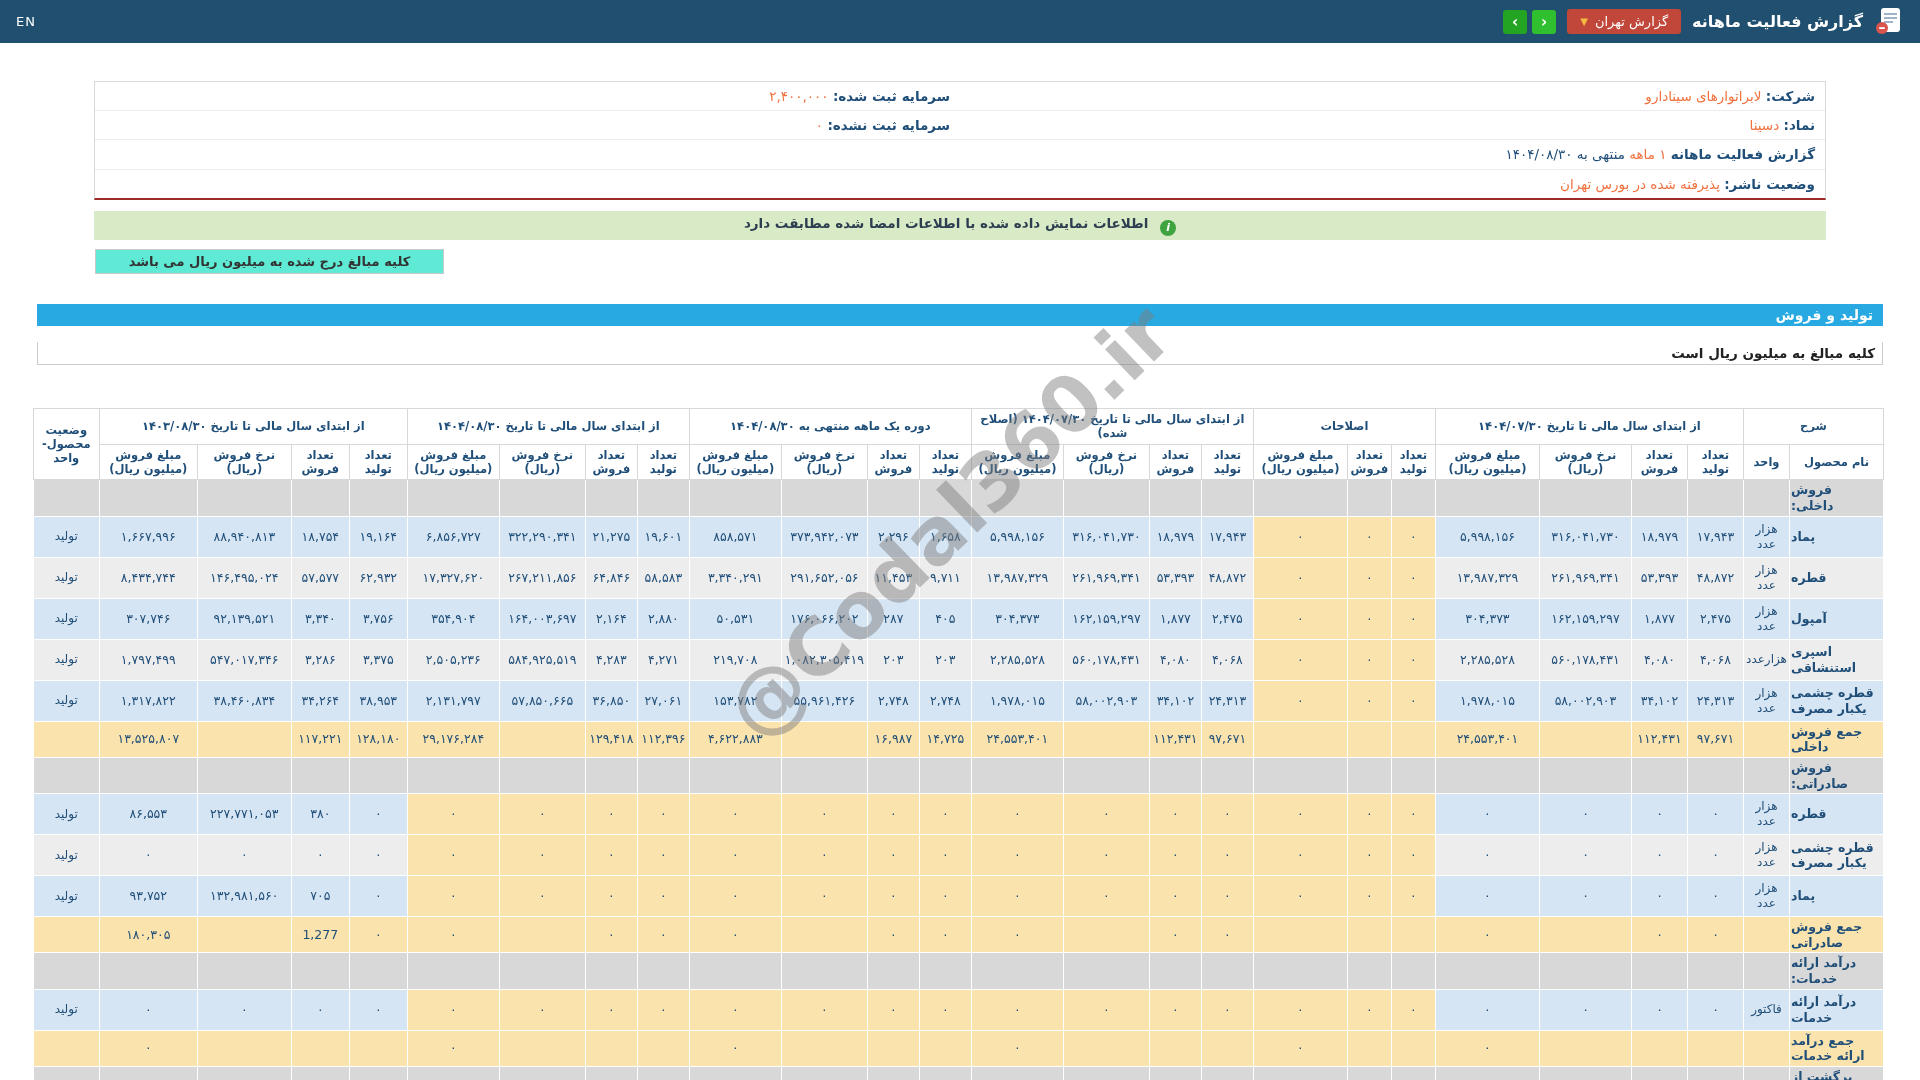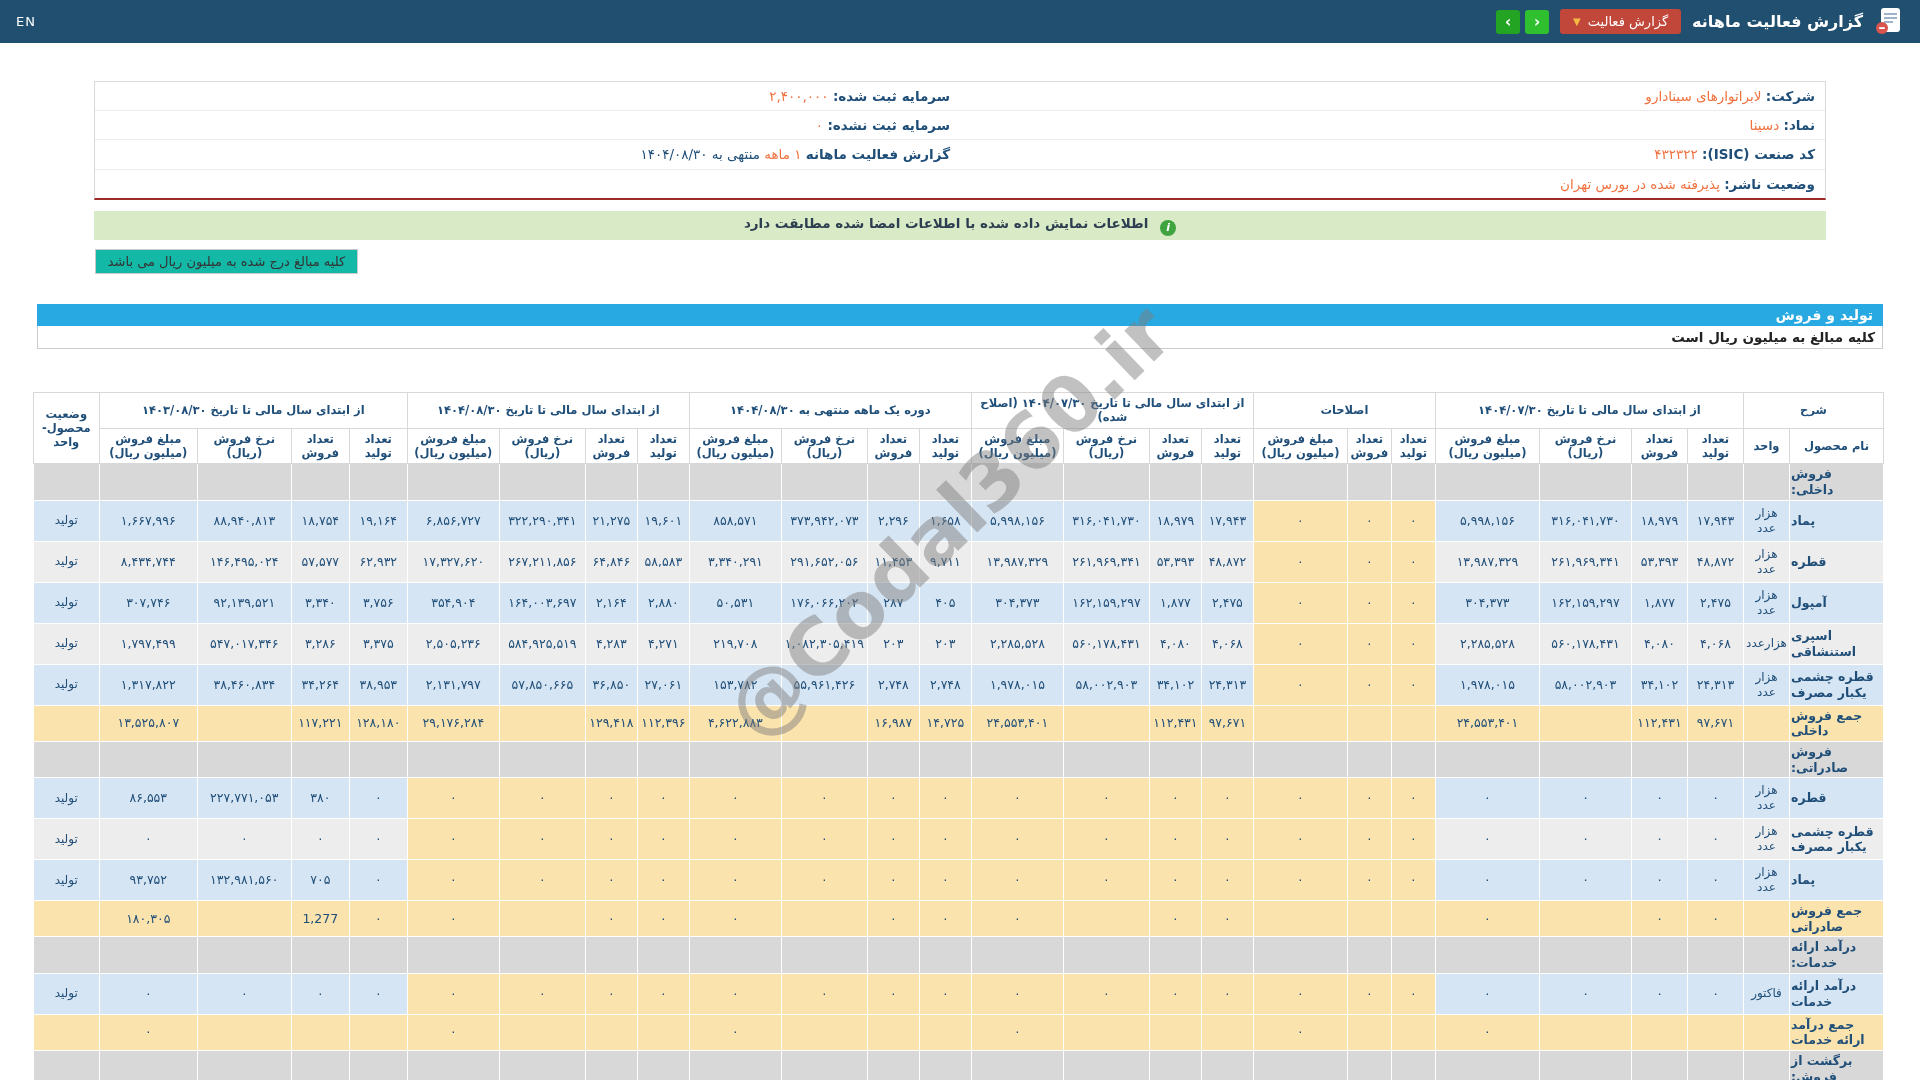--- a/index.html
+++ b/index.html
@@ -26,24 +26,24 @@
   .info-row:last-child{border-bottom:none}
   .half{width:50%;padding:5px 10px;font-size:13.5px;line-height:1.35;text-align:right}
   .lbl{color:#1f4e79;font-weight:bold}
   .val{color:#f0713f}
   .sfx{color:#1f4e79;font-weight:normal}
   
   .banner{margin:11px 94px 0;background:#d8eac6;text-align:center;padding:4px 0;
     font-size:13.5px;color:#2d3e50;font-weight:bold}
   .info-icon{display:inline-block;width:16px;height:16px;border-radius:50%;background:#3fa33f;
     color:#fff;font-size:11px;line-height:16px;font-style:italic;margin-left:7px;vertical-align:-3px;text-align:center}
-  .amounts-tab{width:263px;margin:9px auto 0 95px;border:1px solid #c9c9c9;background:#14b8a6;
-    text-align:center;padding:4px 6px;font-size:13px;font-weight:normal;color:#333}
+  .amounts-tab{width:349px;margin:9px auto 0 95px;border:1px solid #c9c9c9;background:#5eead4;
+    text-align:center;padding:4px 6px;font-size:13px;font-weight:bold;color:#333}
   
-  .section-bar{margin:30px 37px 0;background:#29a9e1;color:#fff;font-weight:bold;font-size:14px;padding:3px 10px}
+  .section-bar{margin:30px 37px 16px;background:#29a9e1;color:#fff;font-weight:bold;font-size:14px;padding:3px 10px}
   .table-note{margin:0 37px;background:#fff;border:1px solid #ccc;border-top:none;font-weight:bold;
     font-size:13.5px;color:#222;padding:3px 7px}
   
   .table-wrap{margin:43px 36px 0}
   table{width:1848px;border-collapse:collapse;table-layout:fixed;color:#1f4e79}
   thead th{background:#fff;border:1px solid #d8d8d8;font-size:11.5px;font-weight:bold;
     padding:3px 2px;line-height:1.25;overflow:hidden}
   tbody td{border:1px solid #fff;font-size:12.5px;text-align:center;padding:2px 1px;line-height:1.25;overflow:hidden}
   tbody tr.data{height:41px}
   tbody tr.total{height:32px}
@@ -70,21 +70,21 @@
       <rect x="7" y="3" width="19" height="24" rx="3" fill="#ffffff"></rect>
       <rect x="10" y="8" width="13" height="2" fill="#9fb3c8"></rect>
       <rect x="10" y="12" width="13" height="2" fill="#9fb3c8"></rect>
       <rect x="10" y="16" width="9" height="2" fill="#9fb3c8"></rect>
       <circle cx="8" cy="23" r="6" fill="#d9534f"></circle>
       <rect x="5.2" y="22.2" width="5.6" height="1.8" fill="#ffffff"></rect>
     </svg>
   </span>
   <span class="topbar-title">گزارش فعالیت ماهانه</span>
   <button class="report-btn">
-    <span>گزارش فعالیت</span>
+    <span>گزارش تهران</span>
     <span class="caret">▼</span>
   </button>
   <span class="navs" dir="ltr">
     <button class="nav prev">‹</button>
     <button class="nav next">›</button>
   </span>
   <span class="spacer"></span>
   <span class="en">EN</span>
 </div>
 
@@ -105,24 +105,20 @@
       <span class="lbl">نماد:</span>
       <span class="val">دسینا</span>
     </div>
     <div class="half">
       <span class="lbl">سرمایه ثبت نشده:</span>
       <span class="val">۰</span>
       <span class="sfx"></span>
     </div>
   </div>
   <div class="info-row">
-    <div class="half">
-      <span class="lbl">کد صنعت (ISIC):</span>
-      <span class="val">۴۳۲۳۲۲</span>
-    </div>
     <div class="half">
       <span class="lbl">گزارش فعالیت ماهانه</span>
       <span class="val">۱ ماهه</span>
       <span class="sfx">منتهی به ۱۴۰۴/۰۸/۳۰</span>
     </div>
   </div>
   <div class="info-row">
     <div class="half">
       <span class="lbl">وضعیت ناشر:</span>
       <span class="val">پذیرفته شده در بورس تهران</span>

